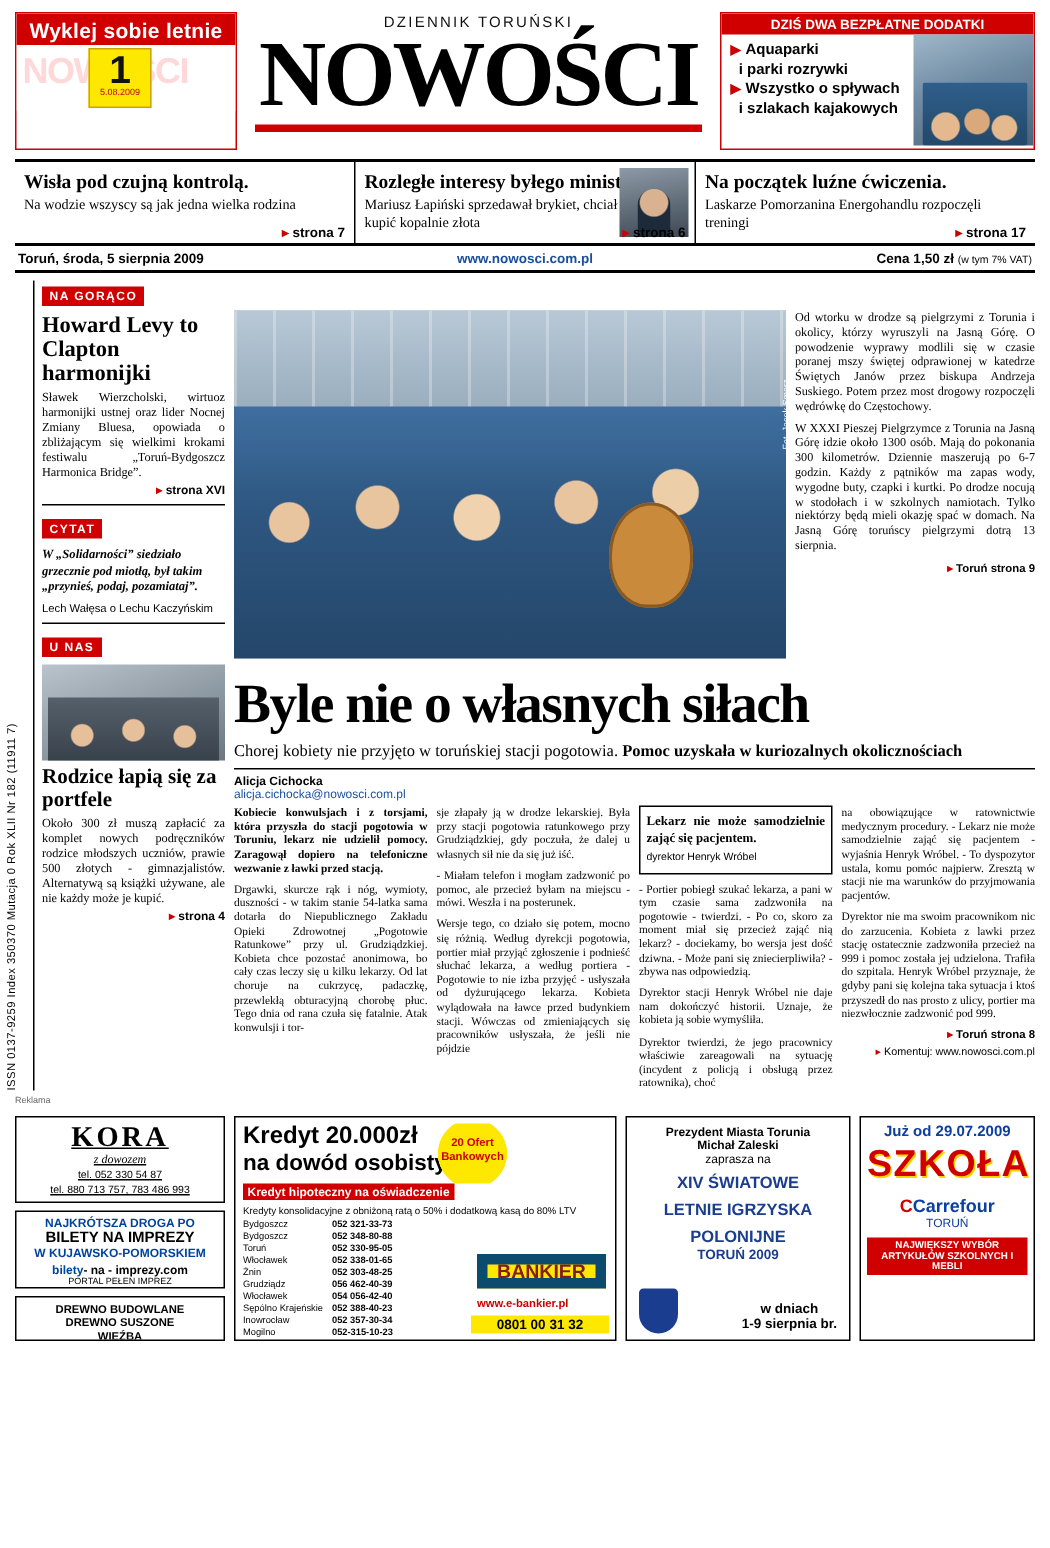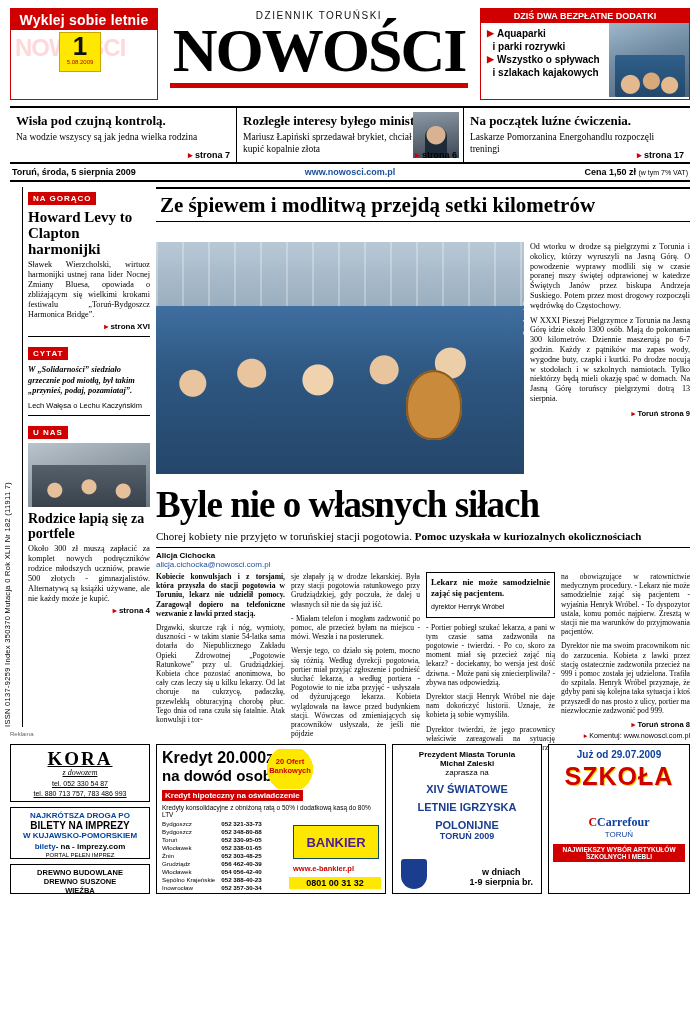--- a/index.html
+++ b/index.html
@@ -483,23 +483,23 @@
   .ad-bankier td.num { font-weight:bold; }
   .ad-bankier .burst {
     position:absolute; right: 64px; top: 4px;
     width: 62px; height: 40px; color:#c00;
     font-family:"Liberation Sans",sans-serif; font-weight:bold; font-size:7.5px;
     text-align:center; padding-top: 8px;
     background: radial-gradient(circle, #ffe800 62%, transparent 63%);
   }
   .ad-bankier .logo-b {
     position:absolute; right:6px; bottom: 34px;
-    width: 86px; height: 34px; background:#ffe800; border:1px solid #0c4a6e;
+    width: 86px; height: 23px; background:#ffe800; border:7px solid #0c4a6e;
     font-family:"Liberation Sans",sans-serif; font-weight:bold; font-size:13px;
-    color:#4c1d95; display:flex; align-items:center; justify-content:center;
+    color:#7f1d1d; display:flex; align-items:center; justify-content:center;
   }
   .ad-bankier .www {
     position:absolute; right:6px; bottom: 20px; width:86px; text-align:left;
     font-family:"Liberation Sans",sans-serif; font-weight:bold; font-size:7.5px; color:#c00;
   }
   .ad-bankier .phone {
     position:absolute; right:4px; bottom: 4px; width: 92px;
     background:#ffe800; color:#000; text-align:center;
     font-family:"Liberation Sans",sans-serif; font-weight:bold; font-size:9px;
     padding: 1px 0;
@@ -514,34 +514,34 @@
   }
   .ad-torun .yr { font-family:"Liberation Sans",sans-serif; font-size:9px; font-weight:bold; color:#1a3d8f;}
   .ad-torun .when {
     font-family:"Liberation Sans",sans-serif; font-weight:bold; font-size:9px;
     position:absolute; right:8px; bottom: 6px;
   }
   .ad-torun .shield {
     position:absolute; left: 8px; bottom: 4px; width: 26px; height: 30px;
     background:#1a3d8f; border-radius: 3px 3px 13px 13px;
   }
-  .ad-szkola { width: 142px; padding: 4px; text-align:center; }
+  .ad-szkola { width: 117px; padding: 4px; text-align:center; }
   .ad-szkola .date {
     font-family:"Liberation Sans",sans-serif; font-weight:bold; font-size:10px;
     color:#0b3fa0;
   }
   .ad-szkola .word {
     margin-top: 2px;
     font-family:"Liberation Sans",sans-serif; font-weight:bold; font-size:25px;
     color:#d00000; letter-spacing: 1px;
     text-shadow: 1px 1px 0 #ffd400;
   }
   .ad-szkola .carrefour {
-    margin-top: 24px;
-    font-family:Liberation Serif, serif; font-weight:bold; font-size:12px;
+    margin-top: 6px;
+    font-family:Liberation Sans, sans-serif; font-weight:bold; font-size:12px;
     color:#0b3fa0;
   }
   .ad-szkola .carrefour .c { color:#d00000; }
   .ad-szkola .sub { font-family:"Liberation Sans",sans-serif; font-size:8px; color:#0b3fa0;}
   .ad-szkola .foot {
     margin-top: 5px; background:#d00000; color:#fff;
     font-family:"Liberation Sans",sans-serif; font-weight:bold; font-size:6.5px;
     padding: 2px 1px;
   }
 </style>
@@ -623,39 +623,38 @@
 
   <div class="content">
 
     <div class="col-left">
       <div class="spine">
         <span>ISSN 0137-9259   Index 350370   Mutacja 0   Rok XLII   Nr 182 (11911 7)</span>
       </div>
       <div class="col-left-inner">
         <div class="sec-label">NA GORĄCO</div>
         <div class="box-head">Howard Levy to Clapton harmonijki</div>
-        <p class="mini">Sławek Wierzcholski, wirtuoz harmonijki ustnej rana lider Nocnej Zmiany Bluesa, opowiada o zbliżającym się wielkimi krokami festiwalu „Toruń-Bydgoszcz Harmonica Bridge”.</p>
+        <p class="mini">Sławek Wierzcholski, wirtuoz harmonijki ustnej oraz lider Nocnej Zmiany Bluesa, opowiada o zbliżającym się wielkimi krokami festiwalu „Toruń-Bydgoszcz Harmonica Bridge”.</p>
         <div class="jumpline"><span class="tri">▸</span> <span>strona XVI</span></div>
 
         <div class="rule"></div>
         <div class="sec-label">CYTAT</div>
         <p class="quote-txt" style="margin:5px 0 0 0">W „Solidarności” siedziało grzecznie pod miotłą, był takim „przynieś, podaj, pozamiataj”.</p>
         <div class="quote-author">Lech Wałęsa o Lechu Kaczyńskim</div>
 
         <div class="rule"></div>
         <div class="sec-label">U NAS</div>
         <div class="photo-ph people"></div>
         <div class="box-head" style="font-size:14px;line-height:15px">Rodzice łapią się za portfele</div>
         <p class="mini">Około 300 zł muszą zapłacić za komplet nowych podręczników rodzice młodszych uczniów, prawie 500 złotych - gimnazjalistów. Alternatywą są książki używane, ale nie każdy może je kupić.</p>
         <div class="jumpline"><span class="tri">▸</span> <span>strona 4</span></div>
       </div>
     </div>
 
     <div class="col-center">
-      <div class="lead-hd">Ze śpiewem i modlitwą przejdą setki kilometrów</div>
 
       <div class="lead-wrap">
         <div class="lead-photo">
           <div class="bridge"></div>
           <div class="crowd"></div>
           <div class="guitar"></div>
           <div class="credit">Fot. Jacek Smarz</div>
         </div>
         <div class="lead-text">
           <p>Od wtorku w drodze są pielgrzymi z Torunia i okolicy, którzy wyruszyli na Jasną Górę. O powodzenie wyprawy modlili się w czasie poranej mszy świętej odprawionej w katedrze Świętych Janów przez biskupa Andrzeja Suskiego. Potem przez most drogowy rozpoczęli wędrówkę do Częstochowy.</p>

